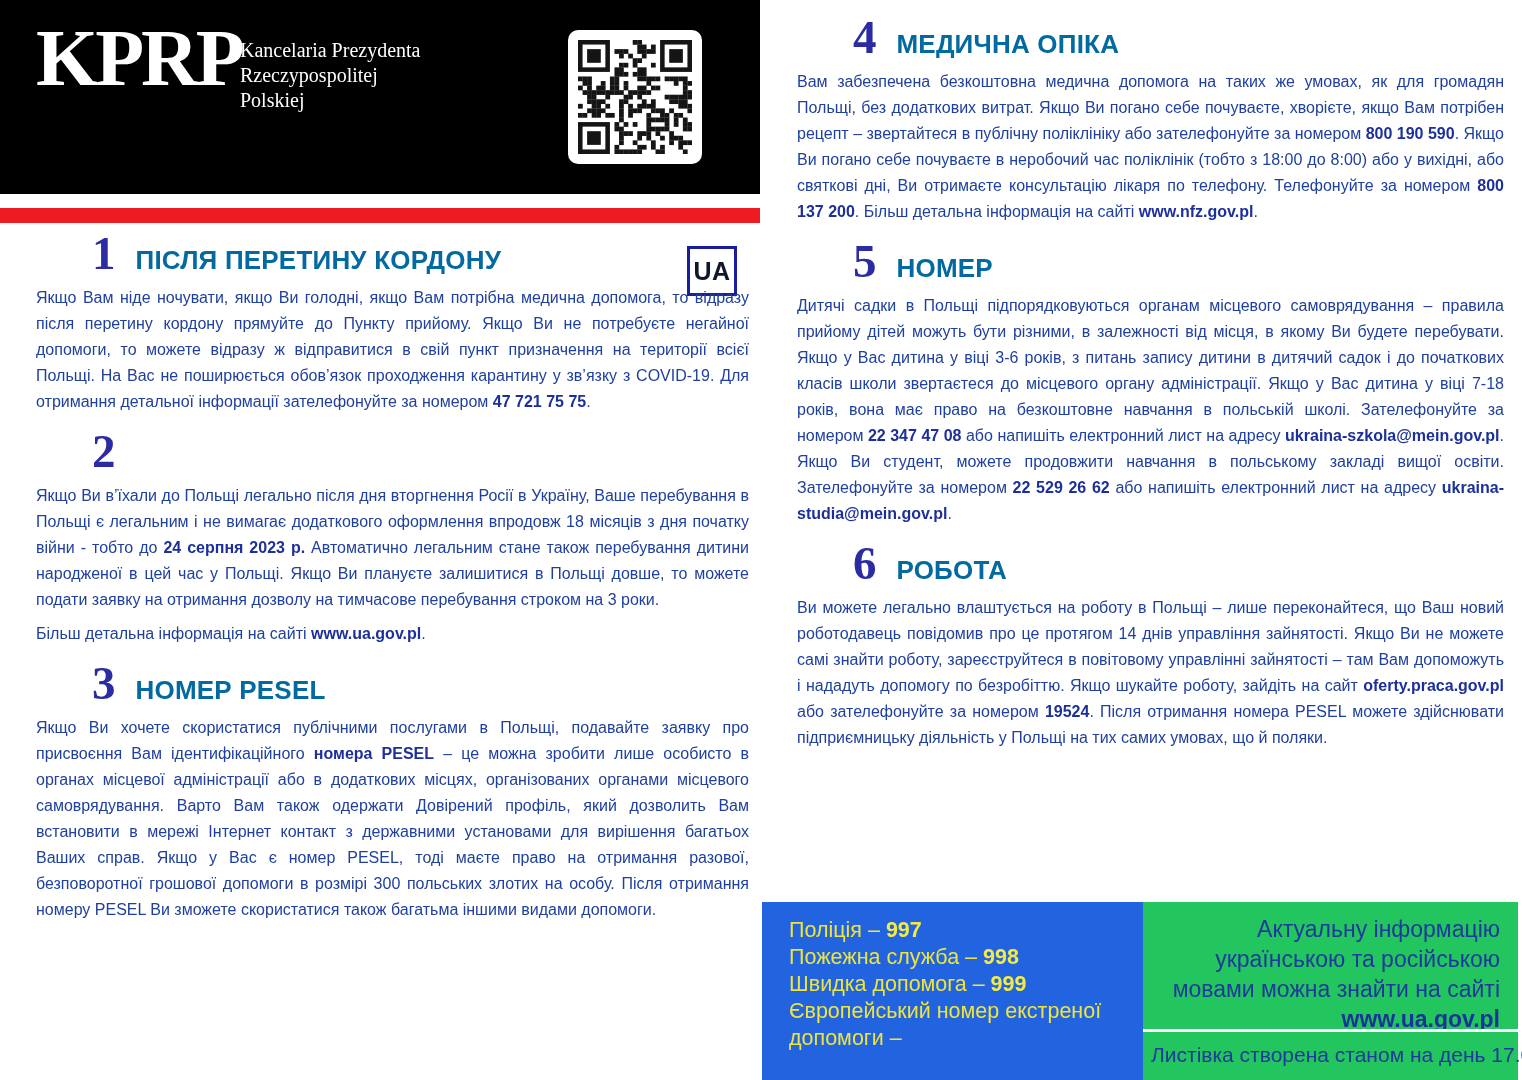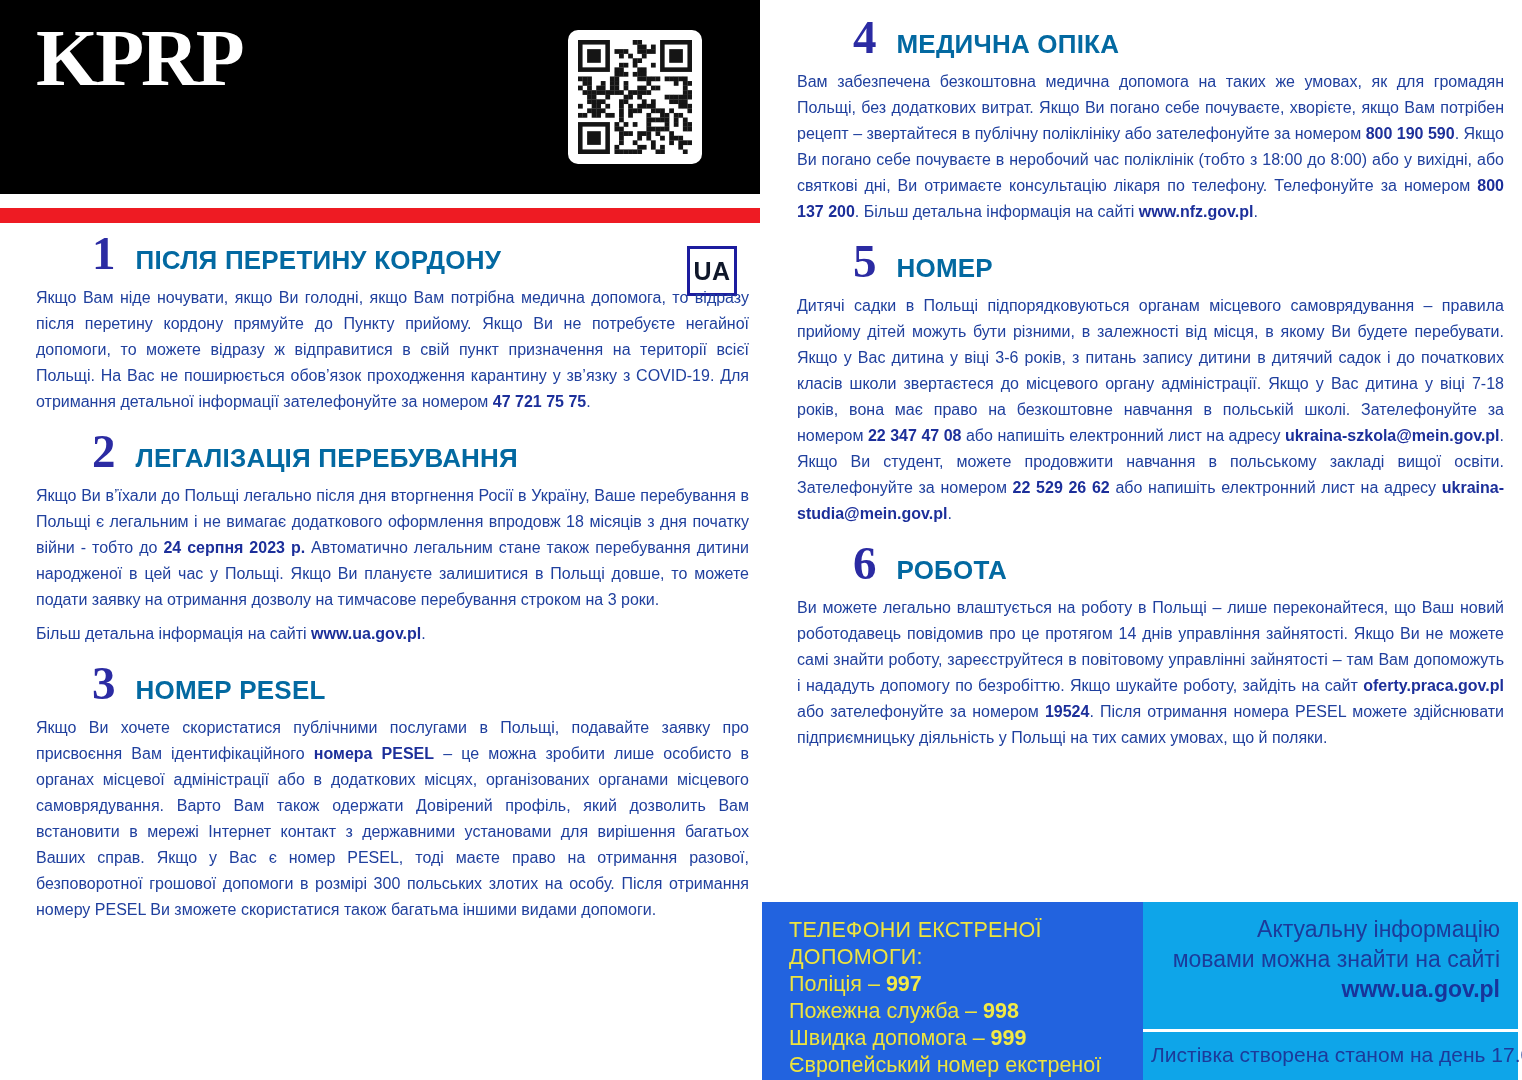--- a/index.html
+++ b/index.html
@@ -55,38 +55,43 @@
   .em-box{
     position:absolute;left:762px;top:902px;width:381px;height:178px;
     background:#2263df;box-sizing:border-box;padding:15px 26px 10px 27px;
   }
   .em-title{color:#eee43e;font-size:21.5px;line-height:27px;letter-spacing:0.3px;}
   .em-box p.para{margin:0;color:#eee43e;font-size:21.5px;line-height:27px;text-align:left;}
   .em-box p.para b{color:#f2ea45;}
   
   .info-box{
     position:absolute;left:1143px;top:902px;width:375px;height:178px;
-    background:#0ea5e9;box-sizing:border-box;
+    background:#22c55e;box-sizing:border-box;
   }
   .info-top{position:absolute;top:12px;left:14px;right:18px;}
   .info-top p.para{
     margin:0;text-align:right;color:#1c3a9a;font-size:23px;line-height:30px;
   }
   .info-top p.para b{color:#18349a;}
   .info-footer{
     position:absolute;left:0;right:0;bottom:0;border-top:3px solid #ffffff;
     padding:11px 6px 13px 8px;text-align:center;
     color:#1c3a9a;font-size:21px;line-height:24px;white-space:nowrap;
   }
 </style>
 </head>
 <body>
 
 <div class="header">
   <div class="kprp">KPRP</div>
+  <div class="org">
+    <div>Kancelaria Prezydenta</div>
+    <div>Rzeczypospolitej</div>
+    <div>Polskiej</div>
+  </div>
   <div class="qr-wrap">
       <svg width="114" height="114" viewBox="0 0 114 114" xmlns="http://www.w3.org/2000/svg">
         <rect x="54.72" y="0" width="4.76" height="4.76" fill="#151515"></rect>
         <rect x="59.279999999999994" y="0" width="4.76" height="4.76" fill="#151515"></rect>
         <rect x="59.279999999999994" y="4.56" width="4.76" height="4.76" fill="#151515"></rect>
         <rect x="63.839999999999996" y="4.56" width="4.76" height="4.76" fill="#151515"></rect>
         <rect x="72.96" y="4.56" width="4.76" height="4.76" fill="#151515"></rect>
         <rect x="36.48" y="9.12" width="4.76" height="4.76" fill="#151515"></rect>
         <rect x="41.04" y="9.12" width="4.76" height="4.76" fill="#151515"></rect>
         <rect x="45.599999999999994" y="9.12" width="4.76" height="4.76" fill="#151515"></rect>
@@ -313,21 +318,20 @@
       <span class="sec-num">1</span>
       <h2 class="sec-title">ПІСЛЯ ПЕРЕТИНУ КОРДОНУ</h2>
     </div>
     <div class="sec-body">
         <p class="para"><span>Якщо Вам ніде ночувати, якщо Ви голодні, якщо Вам потрібна медична допомога, то відразу після перетину кордону прямуйте до Пункту прийому. Якщо Ви не потребуєте негайної допомоги, то можете відразу ж відправитися в свій пункт призначення на території всієї Польщі. На Вас не поширюється обов’язок проходження карантину у зв’язку з COVID-19. Для отримання детальної інформації зателефонуйте за номером </span><b>47 721 75 75</b><span>.</span></p>
       </div>
   </section>
   <section class="sec">
     <div class="sec-head">
       <span class="sec-num">2</span>
-      <h2 class="sec-title">ЛЕГАЛІЗАЦІЯ ПЕРЕБУВАННЯ</h2>
     </div>
     <div class="sec-body">
         <p class="para"><span>Якщо Ви в’їхали до Польщі легально після дня вторгнення Росії в Україну, Ваше перебування в Польщі є легальним і не вимагає додаткового оформлення впродовж 18 місяців з дня початку війни - тобто до </span><b>24 серпня 2023 р.</b><span> Автоматично легальним стане також перебування дитини народженої в цей час у Польщі. Якщо Ви плануєте залишитися в Польщі довше, то можете подати заявку на отримання дозволу на тимчасове перебування строком на 3 роки.</span></p>
         <p class="para"><span>Більш детальна інформація на сайті </span><b>www.ua.gov.pl</b><span>.</span></p>
       </div>
   </section>
   <section class="sec">
     <div class="sec-head">
       <span class="sec-num">3</span>
       <h2 class="sec-title">НОМЕР PESEL</h2>
@@ -362,29 +366,29 @@
       <span class="sec-num">6</span>
       <h2 class="sec-title">РОБОТА</h2>
     </div>
     <div class="sec-body">
         <p class="para"><span>Ви можете легально влаштується на роботу в Польщі – лише переконайтеся, що Ваш новий роботодавець повідомив про це протягом 14 днів управління зайнятості. Якщо Ви не можете самі знайти роботу, зареєструйтеся в повітовому управлінні зайнятості – там Вам допоможуть і нададуть допомогу по безробіттю. Якщо шукайте роботу, зайдіть на сайт </span><b>oferty.praca.gov.pl</b><span> або зателефонуйте за номером </span><b>19524</b><span>. Після отримання номера PESEL можете здійснювати підприємницьку діяльність у Польщі на тих самих умовах, що й поляки.</span></p>
       </div>
   </section>
 </div>
 
 <div class="em-box">
-  <div class="em-title">ТЕЛЕФОНИ ЕКСТРЕНОЇ ДОПОМОГИ:</div>
   <div class="em-lines">
       <p class="para"><span>Поліція – </span><b>997</b></p>
       <p class="para"><span>Пожежна служба – </span><b>998</b></p>
       <p class="para"><span>Швидка допомога – </span><b>999</b></p>
       <p class="para"><span>Європейський номер екстреної допомоги – </span></p>
     </div>
 </div>
 
 <div class="info-box">
   <div class="info-top">
       <p class="para"><span>Актуальну інформацію</span></p>
+      <p class="para"><span>українською та російською</span></p>
       <p class="para"><span>мовами можна знайти на сайті</span></p>
       <p class="para"><b>www.ua.gov.pl</b></p>
     </div>
   <div class="info-footer">Листівка створена станом на день 17.03.2022 р.</div>
 </div>
 
 </body></html>

